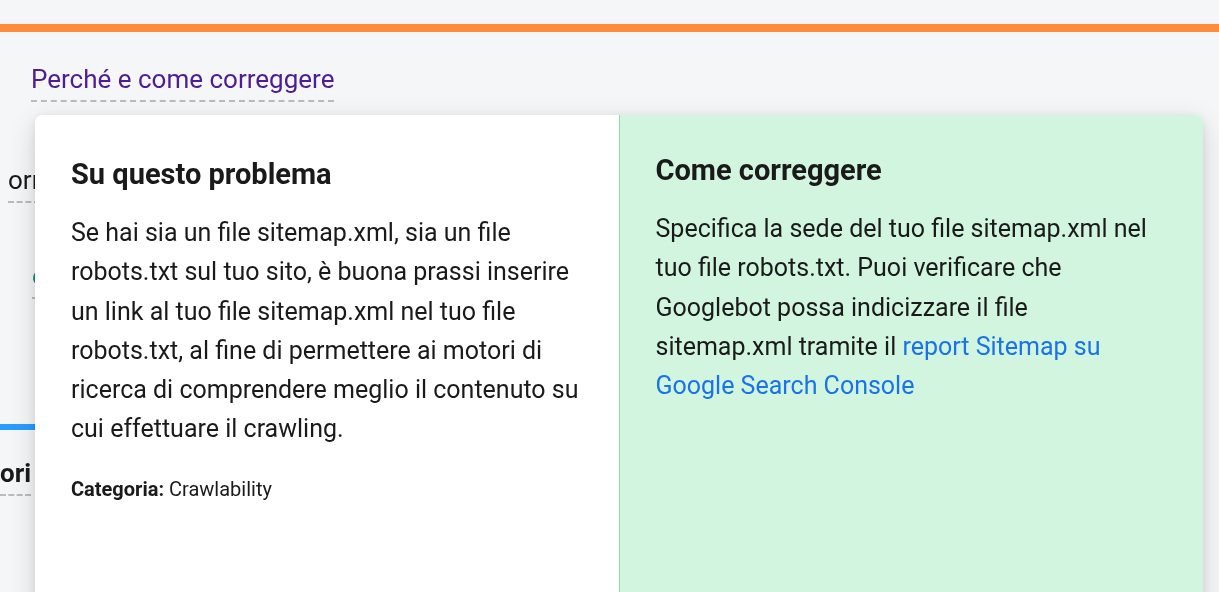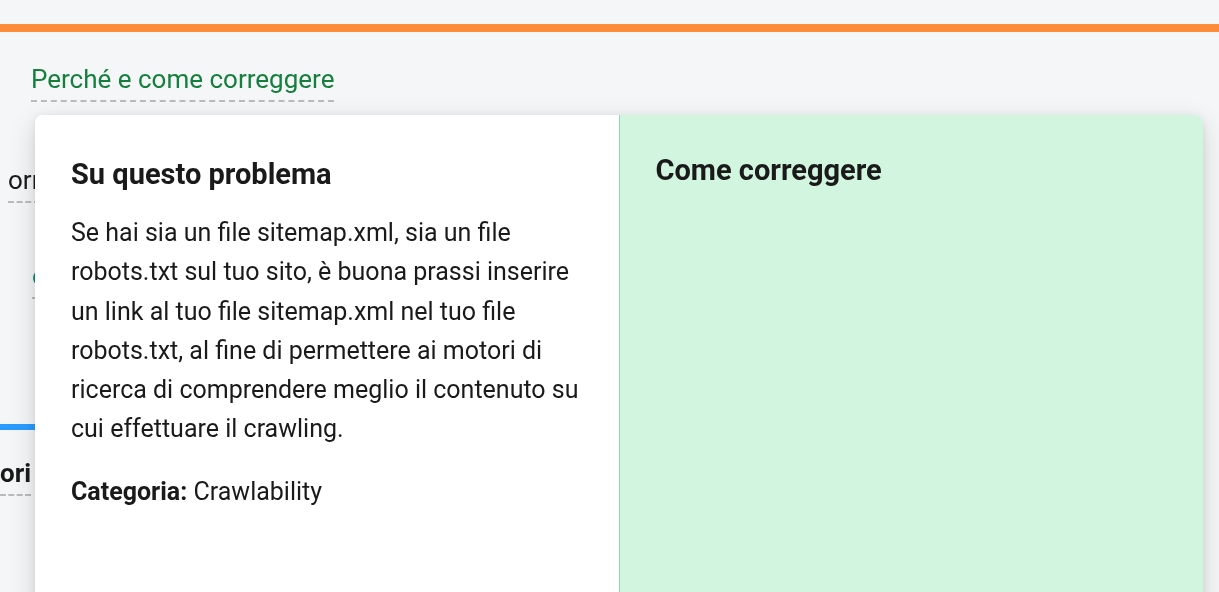--- a/index.html
+++ b/index.html
@@ -60,21 +60,21 @@
       left: 0;
       width: 35px;
       height: 6px;
       background: #2a9cff;
     }
     .tooltip-title {
       position: absolute;
       top: 64px;
       left: 31px;
       font-size: 26px;
-      color: #15803d;
+      color: #4c1d95;
       border-bottom: 2px dashed #bbb;
       padding-bottom: 6px;
     }
     .popup {
       position: absolute;
       top: 115px;
       left: 35px;
       width: 1168px;
       height: 552px;
       background: #fff;
@@ -101,21 +101,21 @@
       margin-bottom: 22px;
     }
     .popup p {
       font-size: 25px;
       line-height: 1.57;
       color: #1a1a1a;
       font-weight: 400;
     }
     .popup-left .category {
       margin-top: 28px;
-      font-size: 25px;
+      font-size: 20px;
       color: #1a1a1a;
     }
     .popup-left .category .label {
       font-weight: 700;
     }
     .popup a {
       color: #1a73e8;
       text-decoration: none;
     }
   </style>
@@ -135,14 +135,17 @@
   <div class="popup-left">
     <h2>Su questo problema</h2>
     <p>Se hai sia un file sitemap.xml, sia un file robots.txt sul tuo sito, è buona prassi inserire un link al tuo file sitemap.xml nel tuo file robots.txt, al fine di permettere ai motori di ricerca di comprendere meglio il contenuto su cui effettuare il crawling.</p>
     <div class="category">
       <span class="label">Categoria:</span>
       <span> </span><span>Crawlability</span>
     </div>
   </div>
   <div class="popup-right">
     <h2>Come correggere</h2>
+    <p>
+      <span>Specifica la sede del tuo file sitemap.xml nel tuo file robots.txt. Puoi verificare che Googlebot possa indicizzare il file sitemap.xml tramite il </span><a href="#">report Sitemap su Google Search Console</a>
+    </p>
   </div>
 </div>
 
 </body></html>

